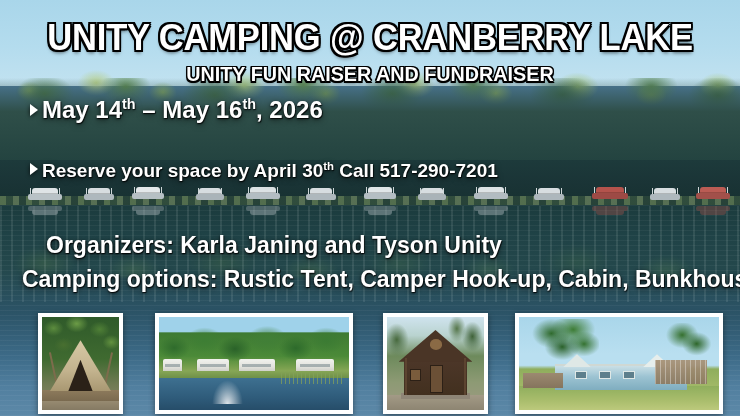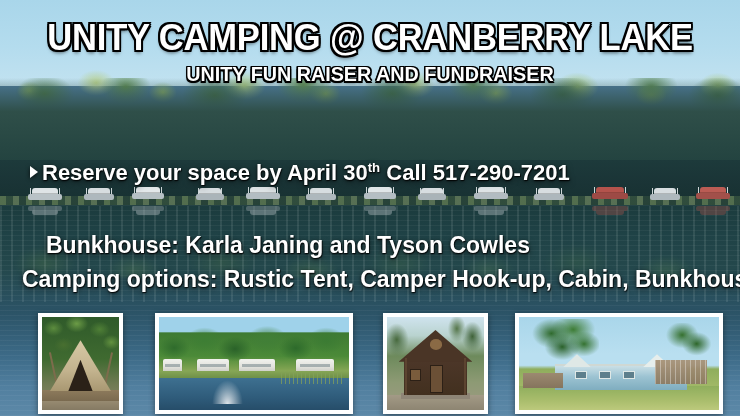--- a/index.html
+++ b/index.html
@@ -164,21 +164,21 @@
     border-top:6px solid transparent;
     border-bottom:6px solid transparent;
     margin-right:4px;
     vertical-align:2px;
     filter:drop-shadow(0 1px 2px rgba(0,0,0,.8));
   }
   sup{font-size:.6em;vertical-align:super;line-height:0;}
 
   .l-dates     {left:30px; top:96px;  font-size:24px;}
   .l-note      {left:30px; top:128px; font-size:19px; font-style:italic;}
-  .l-reserve   {left:30px; top:160px; font-size:22px;}
+  .l-reserve   {left:30px; top:160px; font-size:19px;}
   .l-organizers{left:46px; top:232px; font-size:23px;}
   .l-options   {left:22px; top:266px; font-size:23px;}
 
   
   .photo{
     position:absolute;
     background:#ffffff;
     padding:4px;
     box-shadow:0 2px 6px rgba(0,0,0,.45);
     overflow:hidden;
@@ -453,27 +453,30 @@
       </div>
     <div class="boat-ref" style="left:696px;top:206px;width:34px;">
       <div class="hull" style="background:#a05049;"></div>
         <div class="canopy" style="background:#a8544d;"></div>
       </div>
   </div>
 
   <div class="title">UNITY CAMPING @ CRANBERRY LAKE</div>
   <div class="subtitle">UNITY FUN RAISER AND FUNDRAISER</div>
 
+  <div class="line l-dates">
+    <span class="bullet-mark"></span><span>May 14</span><sup>th</sup><span> – </span><span>May 16</span><sup>th</sup><span>, 2026</span>
+  </div>
 
 
   <div class="line l-reserve">
     <span class="bullet-mark"></span><span>Reserve your space by April 30</span><sup>th</sup><span> Call 517-290-7201</span>
   </div>
 
-  <div class="line l-organizers">Bunkhouse: Karla Janing and Tyson Cowles</div>
+  <div class="line l-organizers">Organizers: Karla Janing and Tyson Unity</div>
 
   <div class="line l-options">Camping options: Rustic Tent,  Camper Hook-up, Cabin, Bunkhouse</div>
 
   <div class="photo ph-tent" id="photo-tent">
     <div class="inner">
       <div class="foliage"></div>
       <div class="ground"></div>
       <div class="deck"></div>
       <div class="pole p1"></div>
       <div class="pole p2"></div>

